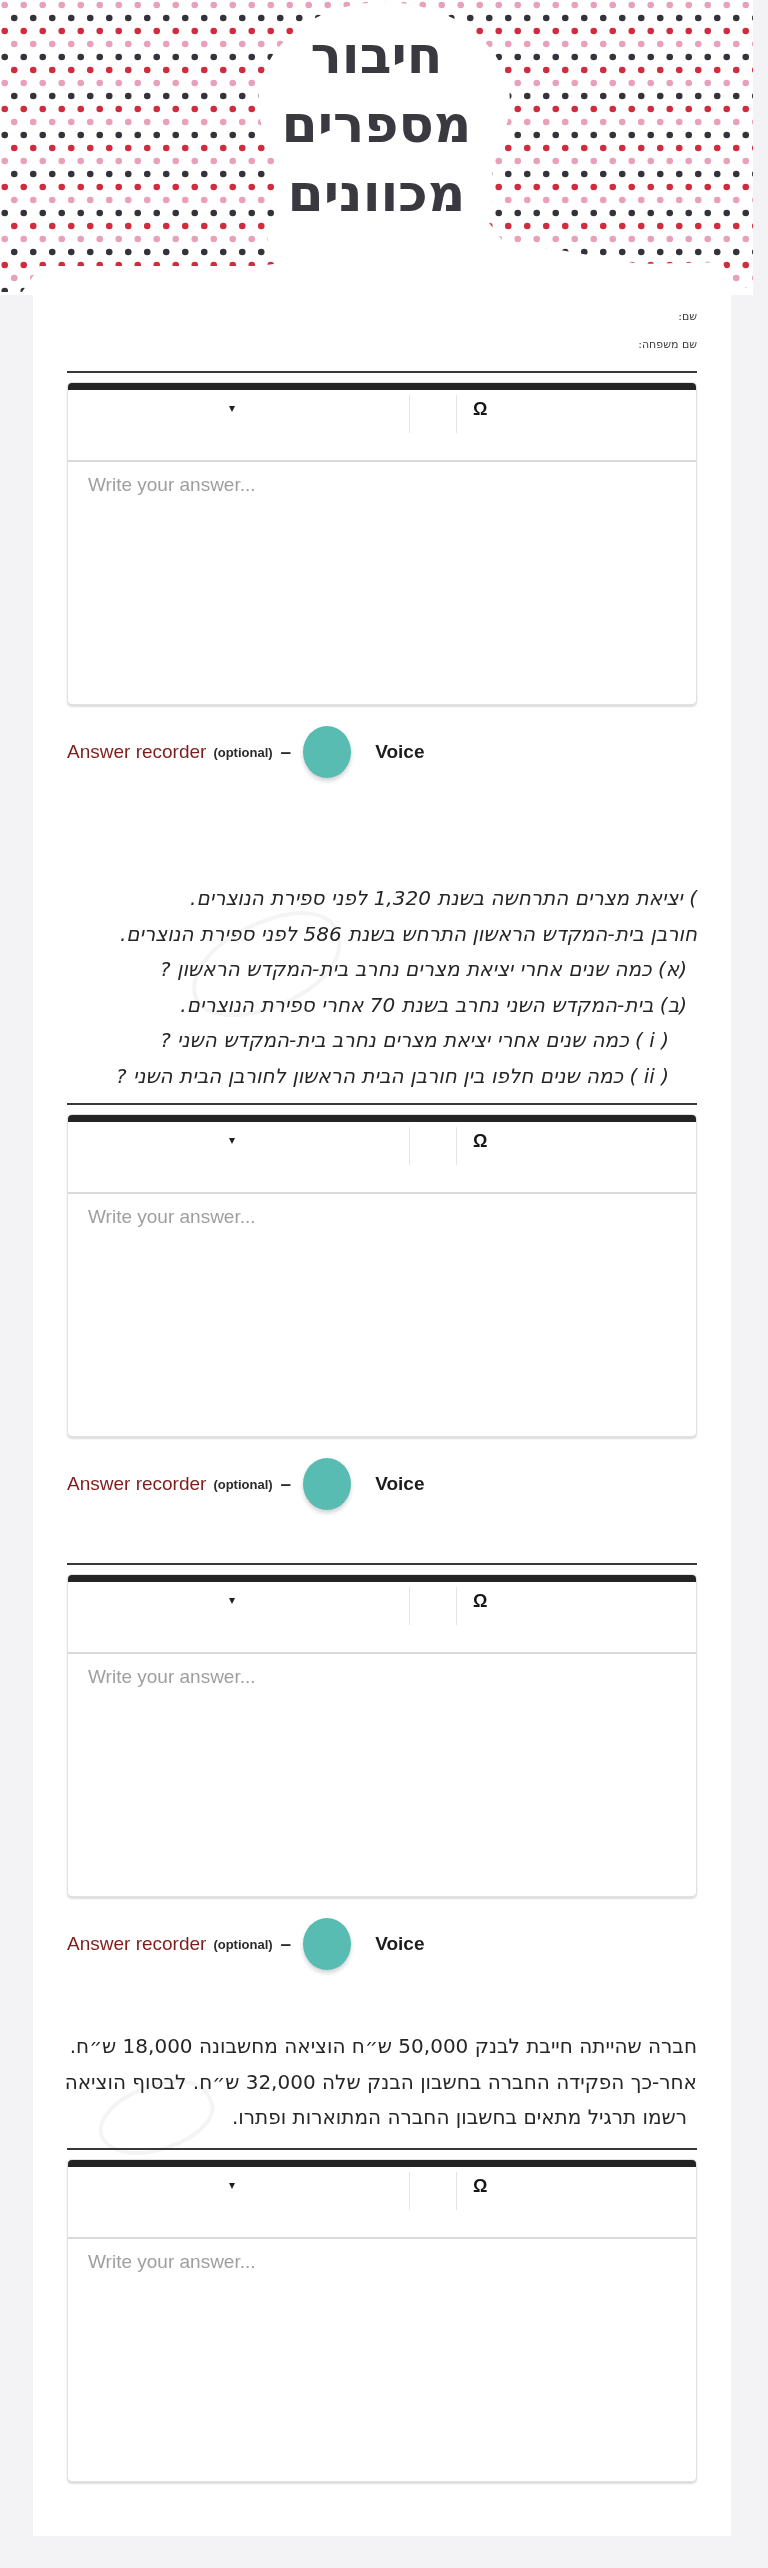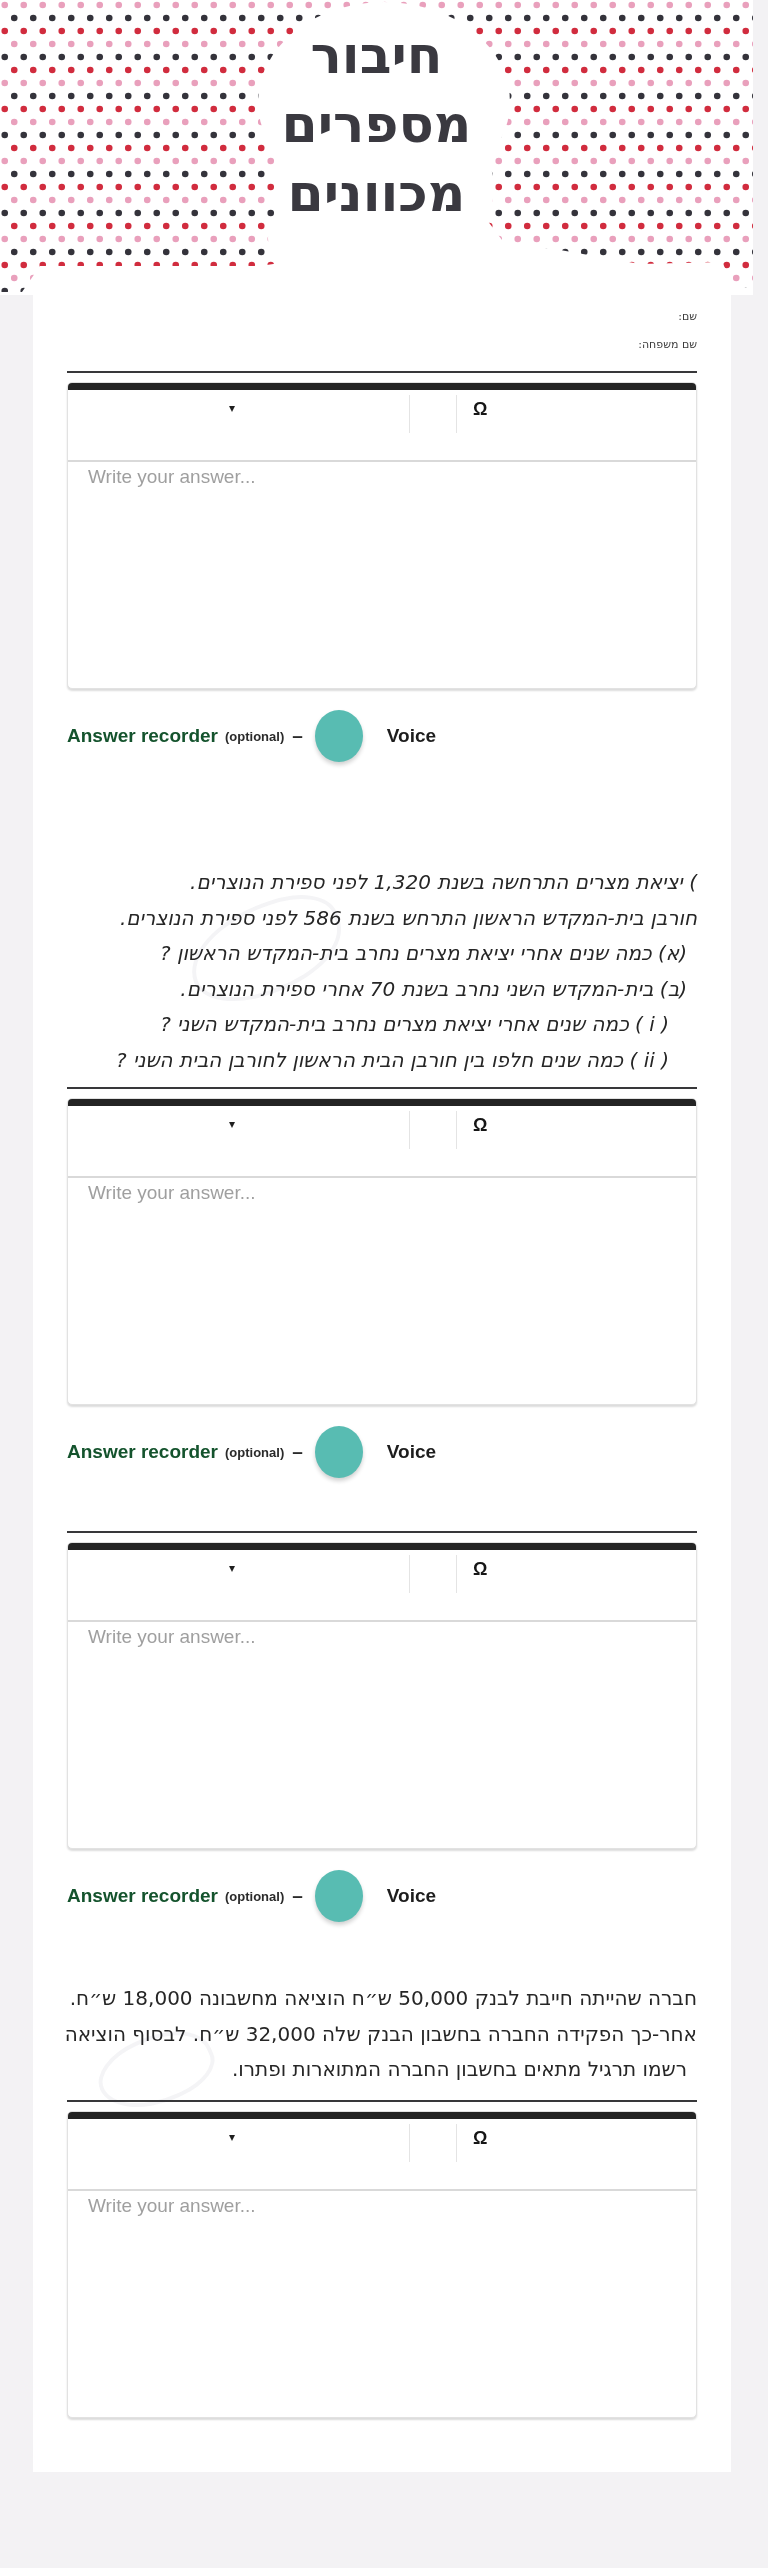--- a/index.html
+++ b/index.html
@@ -32,25 +32,25 @@
   .widget{margin-top:9px;border:1px solid #e2e2e2;border-radius:5px;
           box-shadow:0 2px 2px rgba(0,0,0,.14);background:#fff;}
   .topbar{height:7px;background:#242424;border-radius:4px 4px 0 0;}
   .toolbar{position:relative;height:70px;border-bottom:2px solid #d9d9d9;}
   .caret{position:absolute;left:148px;top:10px;width:32px;text-align:center;
          font-size:12px;color:#1f1f1f;background:none;border:none;cursor:pointer;}
   .sep{position:absolute;top:5px;width:1px;height:38px;background:#e4e4e4;}
   .sep.s1{left:341px;} .sep.s2{left:388px;}
   .omega{position:absolute;left:399px;top:8px;font-size:18px;font-weight:700;
          color:#161616;background:none;border:none;cursor:pointer;}
-  .editor{height:218px;padding:4px 20px;cursor:text;}
+  .editor{height:218px;padding:12px 20px;cursor:text;}
   .placeholder{font-size:19px;color:#9f9f9f;}
   
   .recorder{display:flex;align-items:center;margin-top:18px;height:58px;}
-  .rec-label{font-weight:700;font-size:19px;color:#14532d;text-align:center;}
+  .rec-label{font-weight:400;font-size:19px;color:#7f1d1d;text-align:center;}
   .rec-opt{font-weight:700;font-size:13px;color:#2b2b2b;margin-left:7px;}
   .rec-dash{font-weight:700;font-size:19px;color:#2b2b2b;margin:0 8px 0 8px;}
   .voice-btn{width:48px;height:52px;border-radius:50%;background:#58bcb2;border:none;
              box-shadow:0 3px 4px rgba(0,0,0,.18);margin-left:4px;cursor:pointer;}
   .voice-label{font-weight:700;font-size:19px;color:#1d1d1d;margin-left:24px;}
   
   .question{direction:rtl;text-align:right;font-size:20px;line-height:35.5px;
             color:#262626;font-family:"DejaVu Sans",sans-serif;position:relative;}
   .question.q1{margin-top:100px;font-style:italic;}
   .question.q2{margin-top:56px;}

